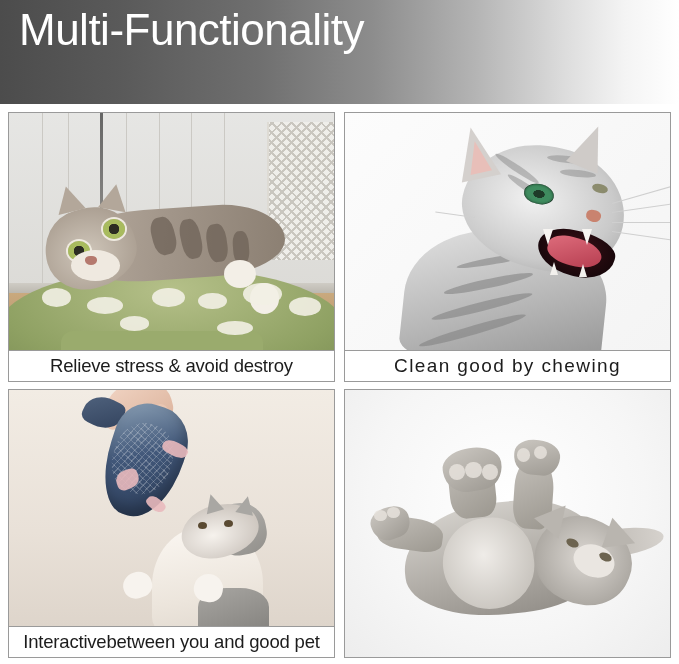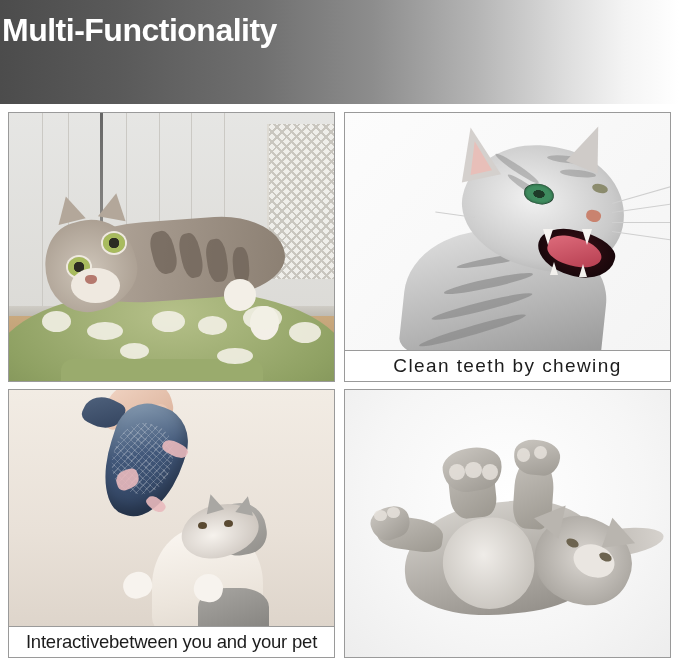--- a/index.html
+++ b/index.html
@@ -3,21 +3,21 @@
 <meta charset="utf-8">
 <style>
   html,body{margin:0;padding:0;background:#fff;}
   body{width:679px;height:664px;overflow:hidden;
        font-family:"Liberation Sans","DejaVu Sans",sans-serif;}
 
   
   .header{position:absolute;left:0;top:0;width:679px;height:104px;
           background:linear-gradient(to right,#4c4c4c 0%,#5a5a5a 18%,#6f6f6f 38%,
                      #8d8d8d 55%,#b4b4b4 70%,#dcdcdc 83%,#f4f4f4 92%,#ffffff 100%);}
-  .header-title{position:absolute;left:2px;top:8px;font-size:32px;font-weight:bold;
+  .header-title{position:absolute;left:19px;top:8px;font-size:44px;font-weight:normal;
                 color:#ffffff;letter-spacing:-0.5px;white-space:nowrap;line-height:44px;}
   .header-sub{position:absolute;left:13px;top:55px;font-size:24px;font-weight:400;
               color:#f2f2f2;white-space:nowrap;line-height:28px;}
 
   
   .grid{position:absolute;left:8px;top:112px;width:663px;height:546px;
         display:grid;grid-template-columns:1fr 1fr;grid-template-rows:1fr 1fr;
         column-gap:9px;row-gap:7px;}
   .cell{position:relative;display:flex;flex-direction:column;
         border:1px solid #9a9a9a;background:#fff;overflow:hidden;}
@@ -213,20 +213,21 @@
       <div class="paw" style="left:74%;top:72%;width:9%;height:13%"></div>
       <div class="fluff" style="left:10%;top:74%;width:9%;height:8%"></div>
       <div class="fluff" style="left:24%;top:78%;width:11%;height:7%"></div>
       <div class="fluff" style="left:44%;top:74%;width:10%;height:8%"></div>
       <div class="fluff" style="left:58%;top:76%;width:9%;height:7%"></div>
       <div class="fluff" style="left:72%;top:72%;width:12%;height:9%"></div>
       <div class="fluff" style="left:86%;top:78%;width:10%;height:8%"></div>
       <div class="fluff" style="left:34%;top:86%;width:9%;height:6%"></div>
       <div class="fluff" style="left:64%;top:88%;width:11%;height:6%"></div>
     </div>
+    <div class="caption cap-tight">Relieve stress &amp; avoid destroy</div>
   </div>
 
   <div class="cell">
     <div class="photo c2">
       <div class="bg"></div>
       <div class="neck"></div>
       <div class="nstripe" style="left:22%;bottom:6%;width:34%;height:4%;transform:rotate(-16deg)"></div>
       <div class="nstripe" style="left:26%;bottom:16%;width:32%;height:4%;transform:rotate(-14deg)"></div>
       <div class="nstripe" style="left:30%;bottom:26%;width:28%;height:4%;transform:rotate(-12deg)"></div>
       <div class="nstripe" style="left:34%;bottom:36%;width:24%;height:3%;transform:rotate(-10deg)"></div>
@@ -246,21 +247,21 @@
       <div class="fang" style="left:61%;top:49%"></div>
       <div class="fang" style="left:73%;top:49%"></div>
       <div class="fang-b" style="left:63%;top:63%"></div>
       <div class="fang-b" style="left:72%;top:64%"></div>
       <div class="whisker" style="left:82%;top:38%;width:70px;transform:rotate(-16deg)"></div>
       <div class="whisker" style="left:82%;top:42%;width:74px;transform:rotate(-8deg)"></div>
       <div class="whisker" style="left:82%;top:46%;width:70px;transform:rotate(0deg)"></div>
       <div class="whisker" style="left:82%;top:50%;width:62px;transform:rotate(8deg)"></div>
       <div class="whisker" style="left:40%;top:44%;width:40px;transform:rotate(188deg)"></div>
     </div>
-    <div class="caption cap-wide">Clean teeth by chewing</div>
+    <div class="caption cap-wide">Clean good by chewing</div>
   </div>
 
   <div class="cell">
     <div class="photo c3">
       <div class="bg"></div>
       <div class="hand"></div>
       <div class="finger" style="left:29%;top:6%;width:5%;height:11%;transform:rotate(-22deg)"></div>
       <div class="finger" style="left:34%;top:7%;width:5%;height:12%;transform:rotate(-14deg)"></div>
       <div class="finger" style="left:39%;top:7%;width:5%;height:12%;transform:rotate(-6deg)"></div>
       <div class="finger" style="left:44%;top:6%;width:5%;height:10%;transform:rotate(4deg)"></div>
@@ -274,21 +275,21 @@
       <div class="cbody-grey"></div>
       <div class="cat-grey"></div>
       <div class="cat-head"></div>
       <div class="cear" style="left:60%;top:44%;transform:rotate(-16deg)"></div>
       <div class="cear" style="left:70%;top:45%;transform:rotate(12deg)"></div>
       <div class="ceye" style="left:58%;top:56%"></div>
       <div class="ceye" style="left:66%;top:55%"></div>
       <div class="cpaw" style="left:35%;bottom:12%;width:9%;height:11%;transform:rotate(-18deg)"></div>
       <div class="cpaw" style="left:57%;bottom:10%;width:9%;height:12%;transform:rotate(12deg)"></div>
     </div>
-    <div class="caption cap-tight">Interactivebetween you and your pet</div>
+    <div class="caption cap-tight">Interactivebetween you and good pet</div>
   </div>
 
   <div class="cell">
     <div class="photo c4">
       <div class="bg"></div>
       <div class="tail"></div>
       <div class="body"></div>
       <div class="belly"></div>
       <div class="leg" style="left:10%;top:48%;width:20%;height:12%;transform:rotate(8deg)"></div>
       <div class="paw-up" style="left:8%;top:44%;width:12%;height:12%;transform:rotate(-20deg)"></div>

